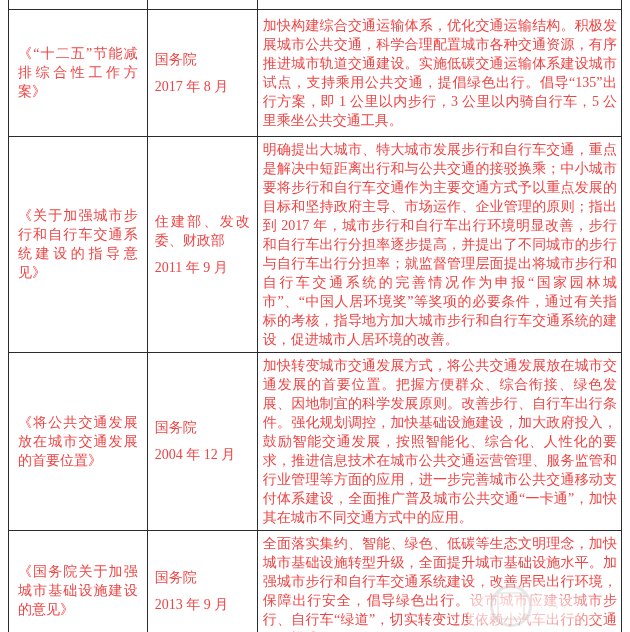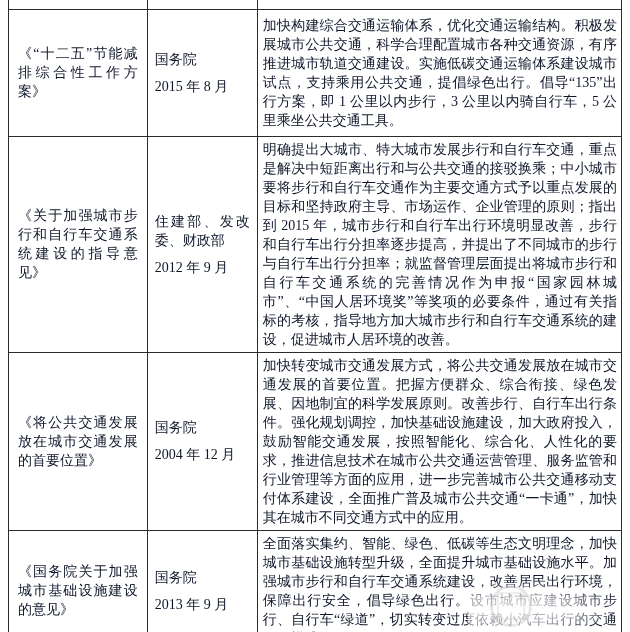--- a/index.html
+++ b/index.html
@@ -23,21 +23,21 @@
     border-collapse: collapse;
     table-layout: fixed;
     width: 614px;
   }
   table.doc-table td {
     border: 1px solid #2b2b2b;
     vertical-align: middle;
     box-sizing: border-box;
     font-size: 14px;
     line-height: 19px;
-    color: #0f172a;
+    color: #ef4444;
     font-family: Liberation Serif, serif;
   }
   
   tr.stub td {
     border-top: none;
     height: 9px;
     padding: 0;
   }
   td.col-title   { width: 136px; padding: 6px 9px; text-align: justify; text-justify: inter-ideograph; }
   td.col-issuer  { width: 108px; padding: 6px 7px; text-align: justify; text-justify: inter-ideograph; }
@@ -108,32 +108,32 @@
         <tr class="stub">
       <td class="col-title"></td>
       <td class="col-issuer"></td>
       <td class="col-content"></td>
     </tr>
 
     <tr class="row-1">
       <td class="col-title">《“十二五”节能减排综合性工作方案》</td>
       <td class="col-issuer">
         <span class="issuer-org">国务院</span>
-        <span class="issuer-date">2015 年 8 月</span>
+        <span class="issuer-date">2017 年 8 月</span>
       </td>
       <td class="col-content">加快构建综合交通运输体系，优化交通运输结构。积极发展城市公共交通，科学合理配置城市各种交通资源，有序推进城市轨道交通建设。实施低碳交通运输体系建设城市试点，支持乘用公共交通，提倡绿色出行。倡导“135”出行方案，即 1 公里以内步行，3 公里以内骑自行车，5 公里乘坐公共交通工具。</td>
     </tr>
 
     <tr class="row-2">
       <td class="col-title">《关于加强城市步行和自行车交通系统建设的指导意见》</td>
       <td class="col-issuer">
         <span class="issuer-org">住建部、发改委、财政部</span>
-        <span class="issuer-date">2012 年 9 月</span>
+        <span class="issuer-date">2011 年 9 月</span>
       </td>
-      <td class="col-content">明确提出大城市、特大城市发展步行和自行车交通，重点是解决中短距离出行和与公共交通的接驳换乘；中小城市要将步行和自行车交通作为主要交通方式予以重点发展的目标和坚持政府主导、市场运作、企业管理的原则；指出到 2015 年，城市步行和自行车出行环境明显改善，步行和自行车出行分担率逐步提高，并提出了不同城市的步行与自行车出行分担率；就监督管理层面提出将城市步行和自行车交通系统的完善情况作为申报“国家园林城市”、“中国人居环境奖”等奖项的必要条件，通过有关指标的考核，指导地方加大城市步行和自行车交通系统的建设，促进城市人居环境的改善。</td>
+      <td class="col-content">明确提出大城市、特大城市发展步行和自行车交通，重点是解决中短距离出行和与公共交通的接驳换乘；中小城市要将步行和自行车交通作为主要交通方式予以重点发展的目标和坚持政府主导、市场运作、企业管理的原则；指出到 2017 年，城市步行和自行车出行环境明显改善，步行和自行车出行分担率逐步提高，并提出了不同城市的步行与自行车出行分担率；就监督管理层面提出将城市步行和自行车交通系统的完善情况作为申报“国家园林城市”、“中国人居环境奖”等奖项的必要条件，通过有关指标的考核，指导地方加大城市步行和自行车交通系统的建设，促进城市人居环境的改善。</td>
     </tr>
 
     <tr class="row-3">
       <td class="col-title">《将公共交通发展放在城市交通发展的首要位置》</td>
       <td class="col-issuer">
         <span class="issuer-org">国务院</span>
         <span class="issuer-date">2004 年 12 月</span>
       </td>
       <td class="col-content">加快转变城市交通发展方式，将公共交通发展放在城市交通发展的首要位置。把握方便群众、综合衔接、绿色发展、因地制宜的科学发展原则。改善步行、自行车出行条件。强化规划调控，加快基础设施建设，加大政府投入，鼓励智能交通发展，按照智能化、综合化、人性化的要求，推进信息技术在城市公共交通运营管理、服务监管和行业管理等方面的应用，进一步完善城市公共交通移动支付体系建设，全面推广普及城市公共交通“一卡通”，加快其在城市不同交通方式中的应用。</td>
     </tr>

